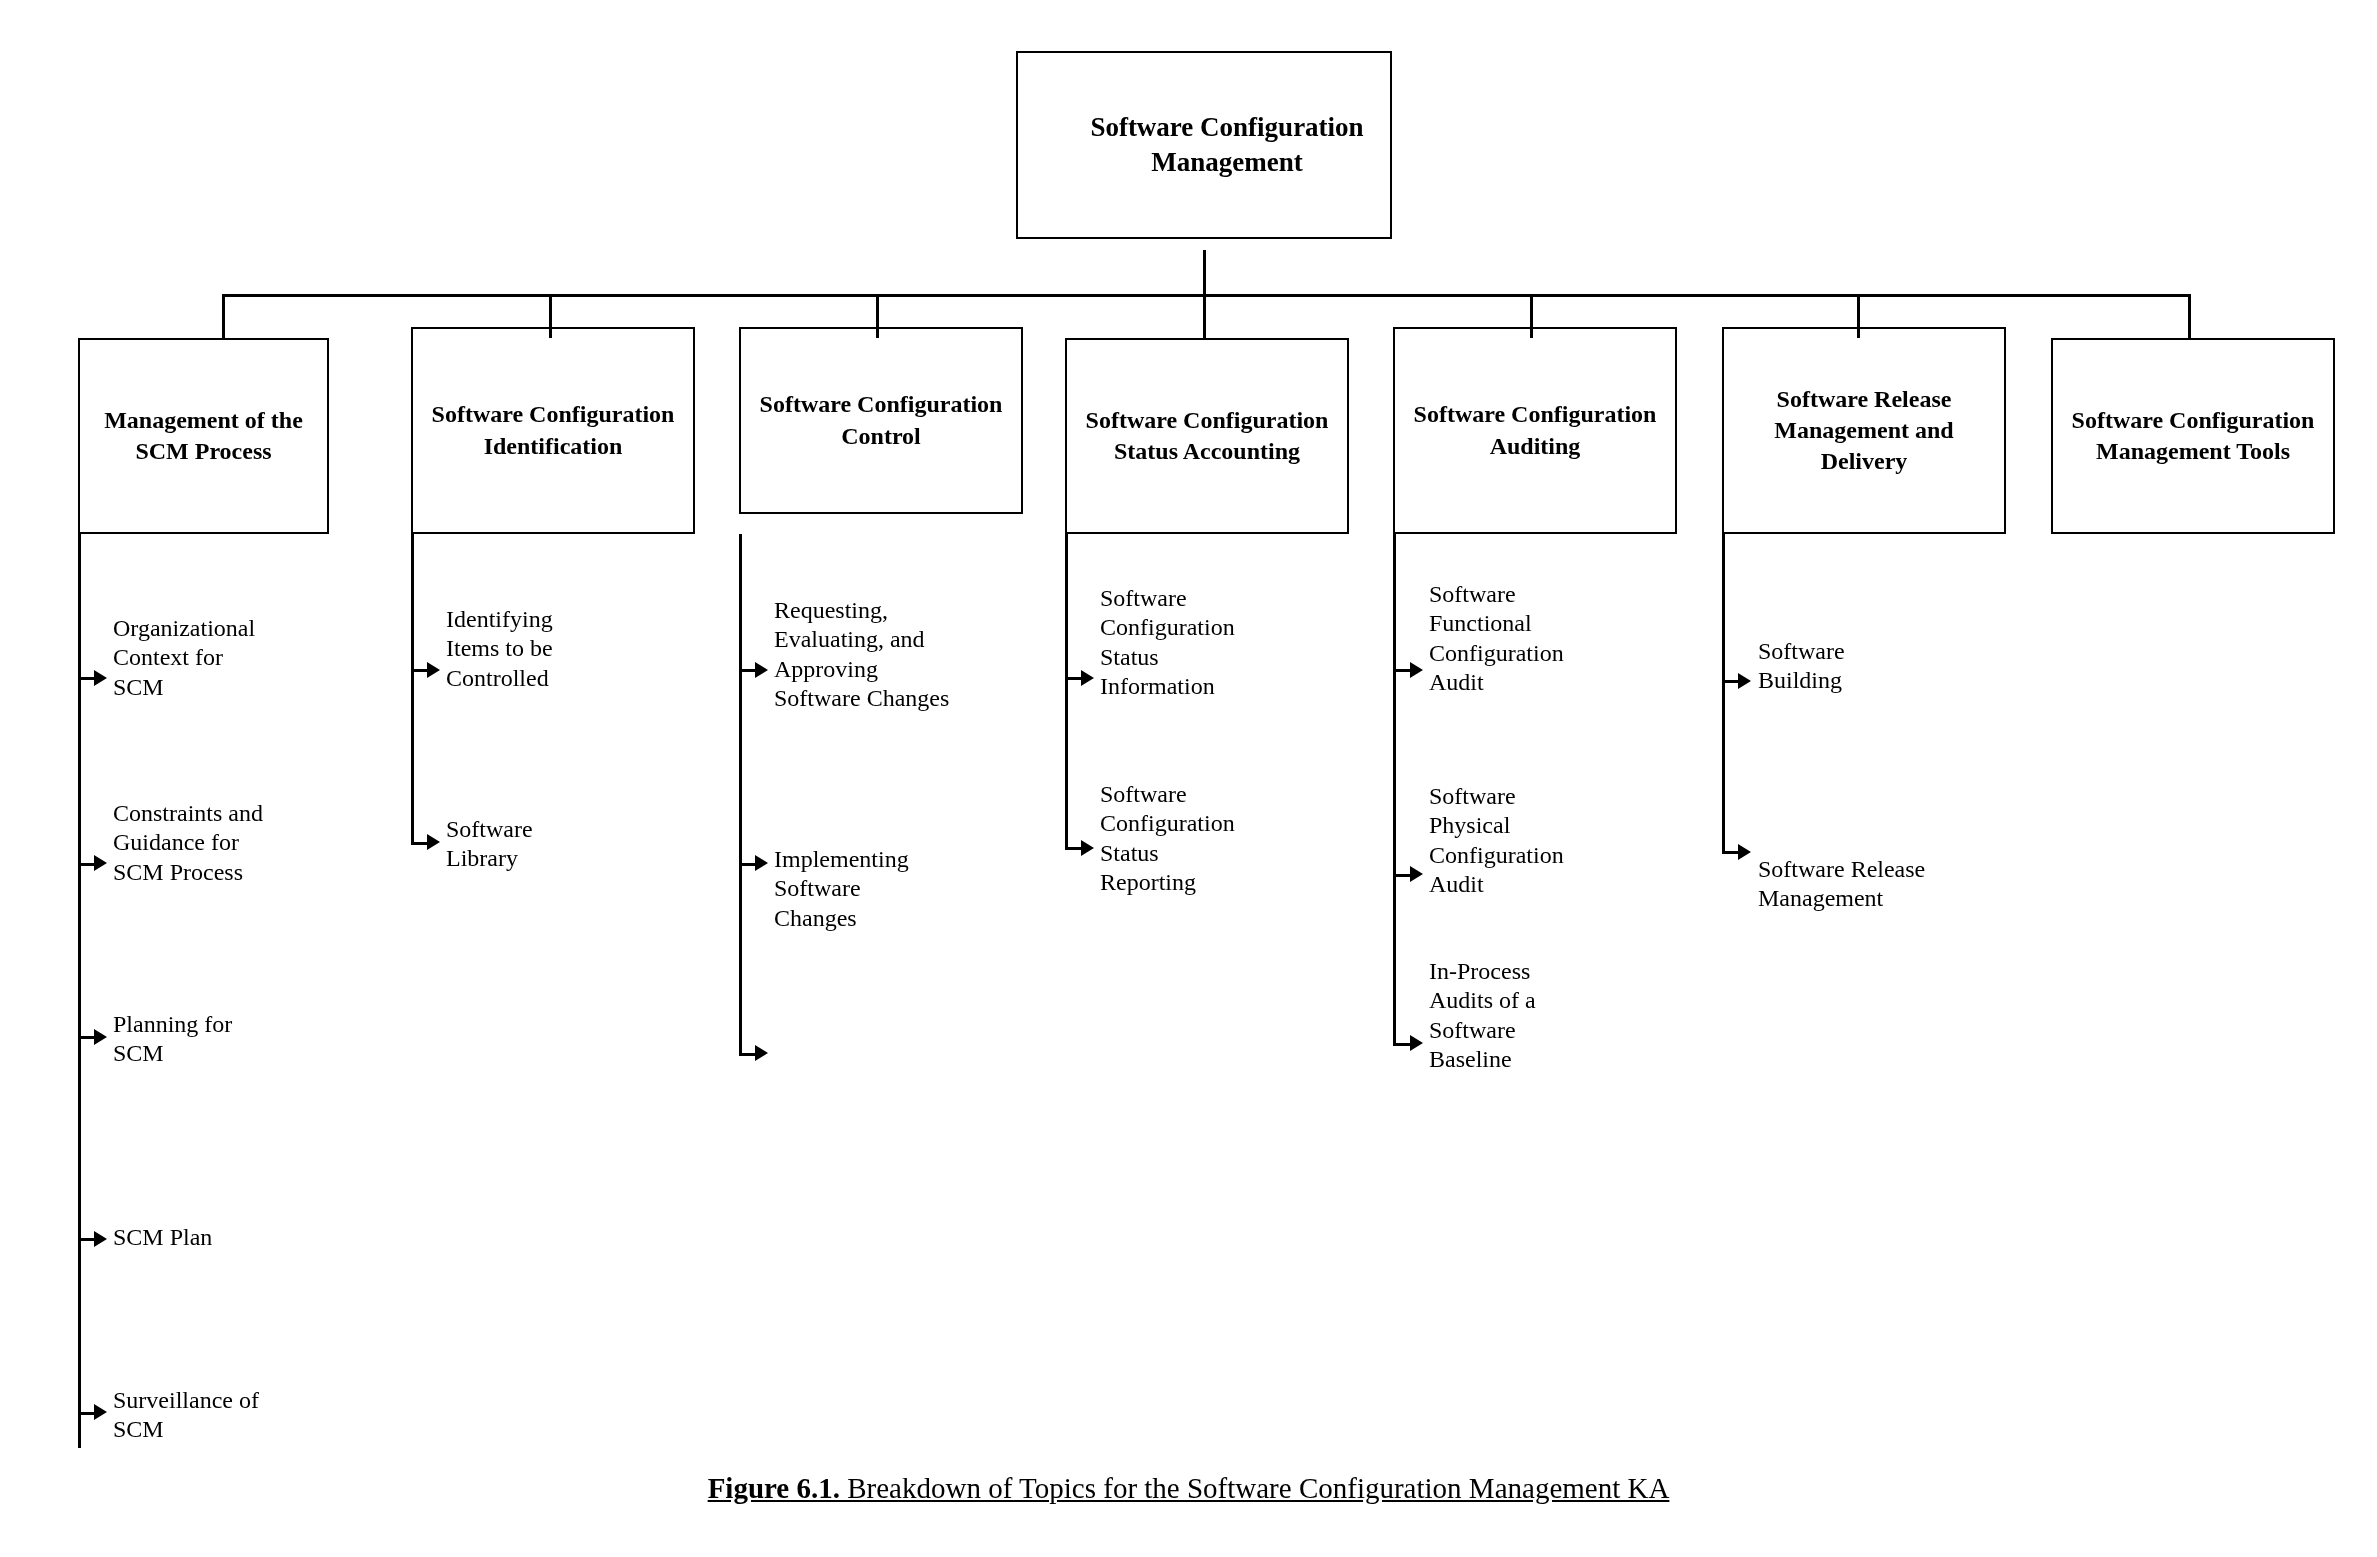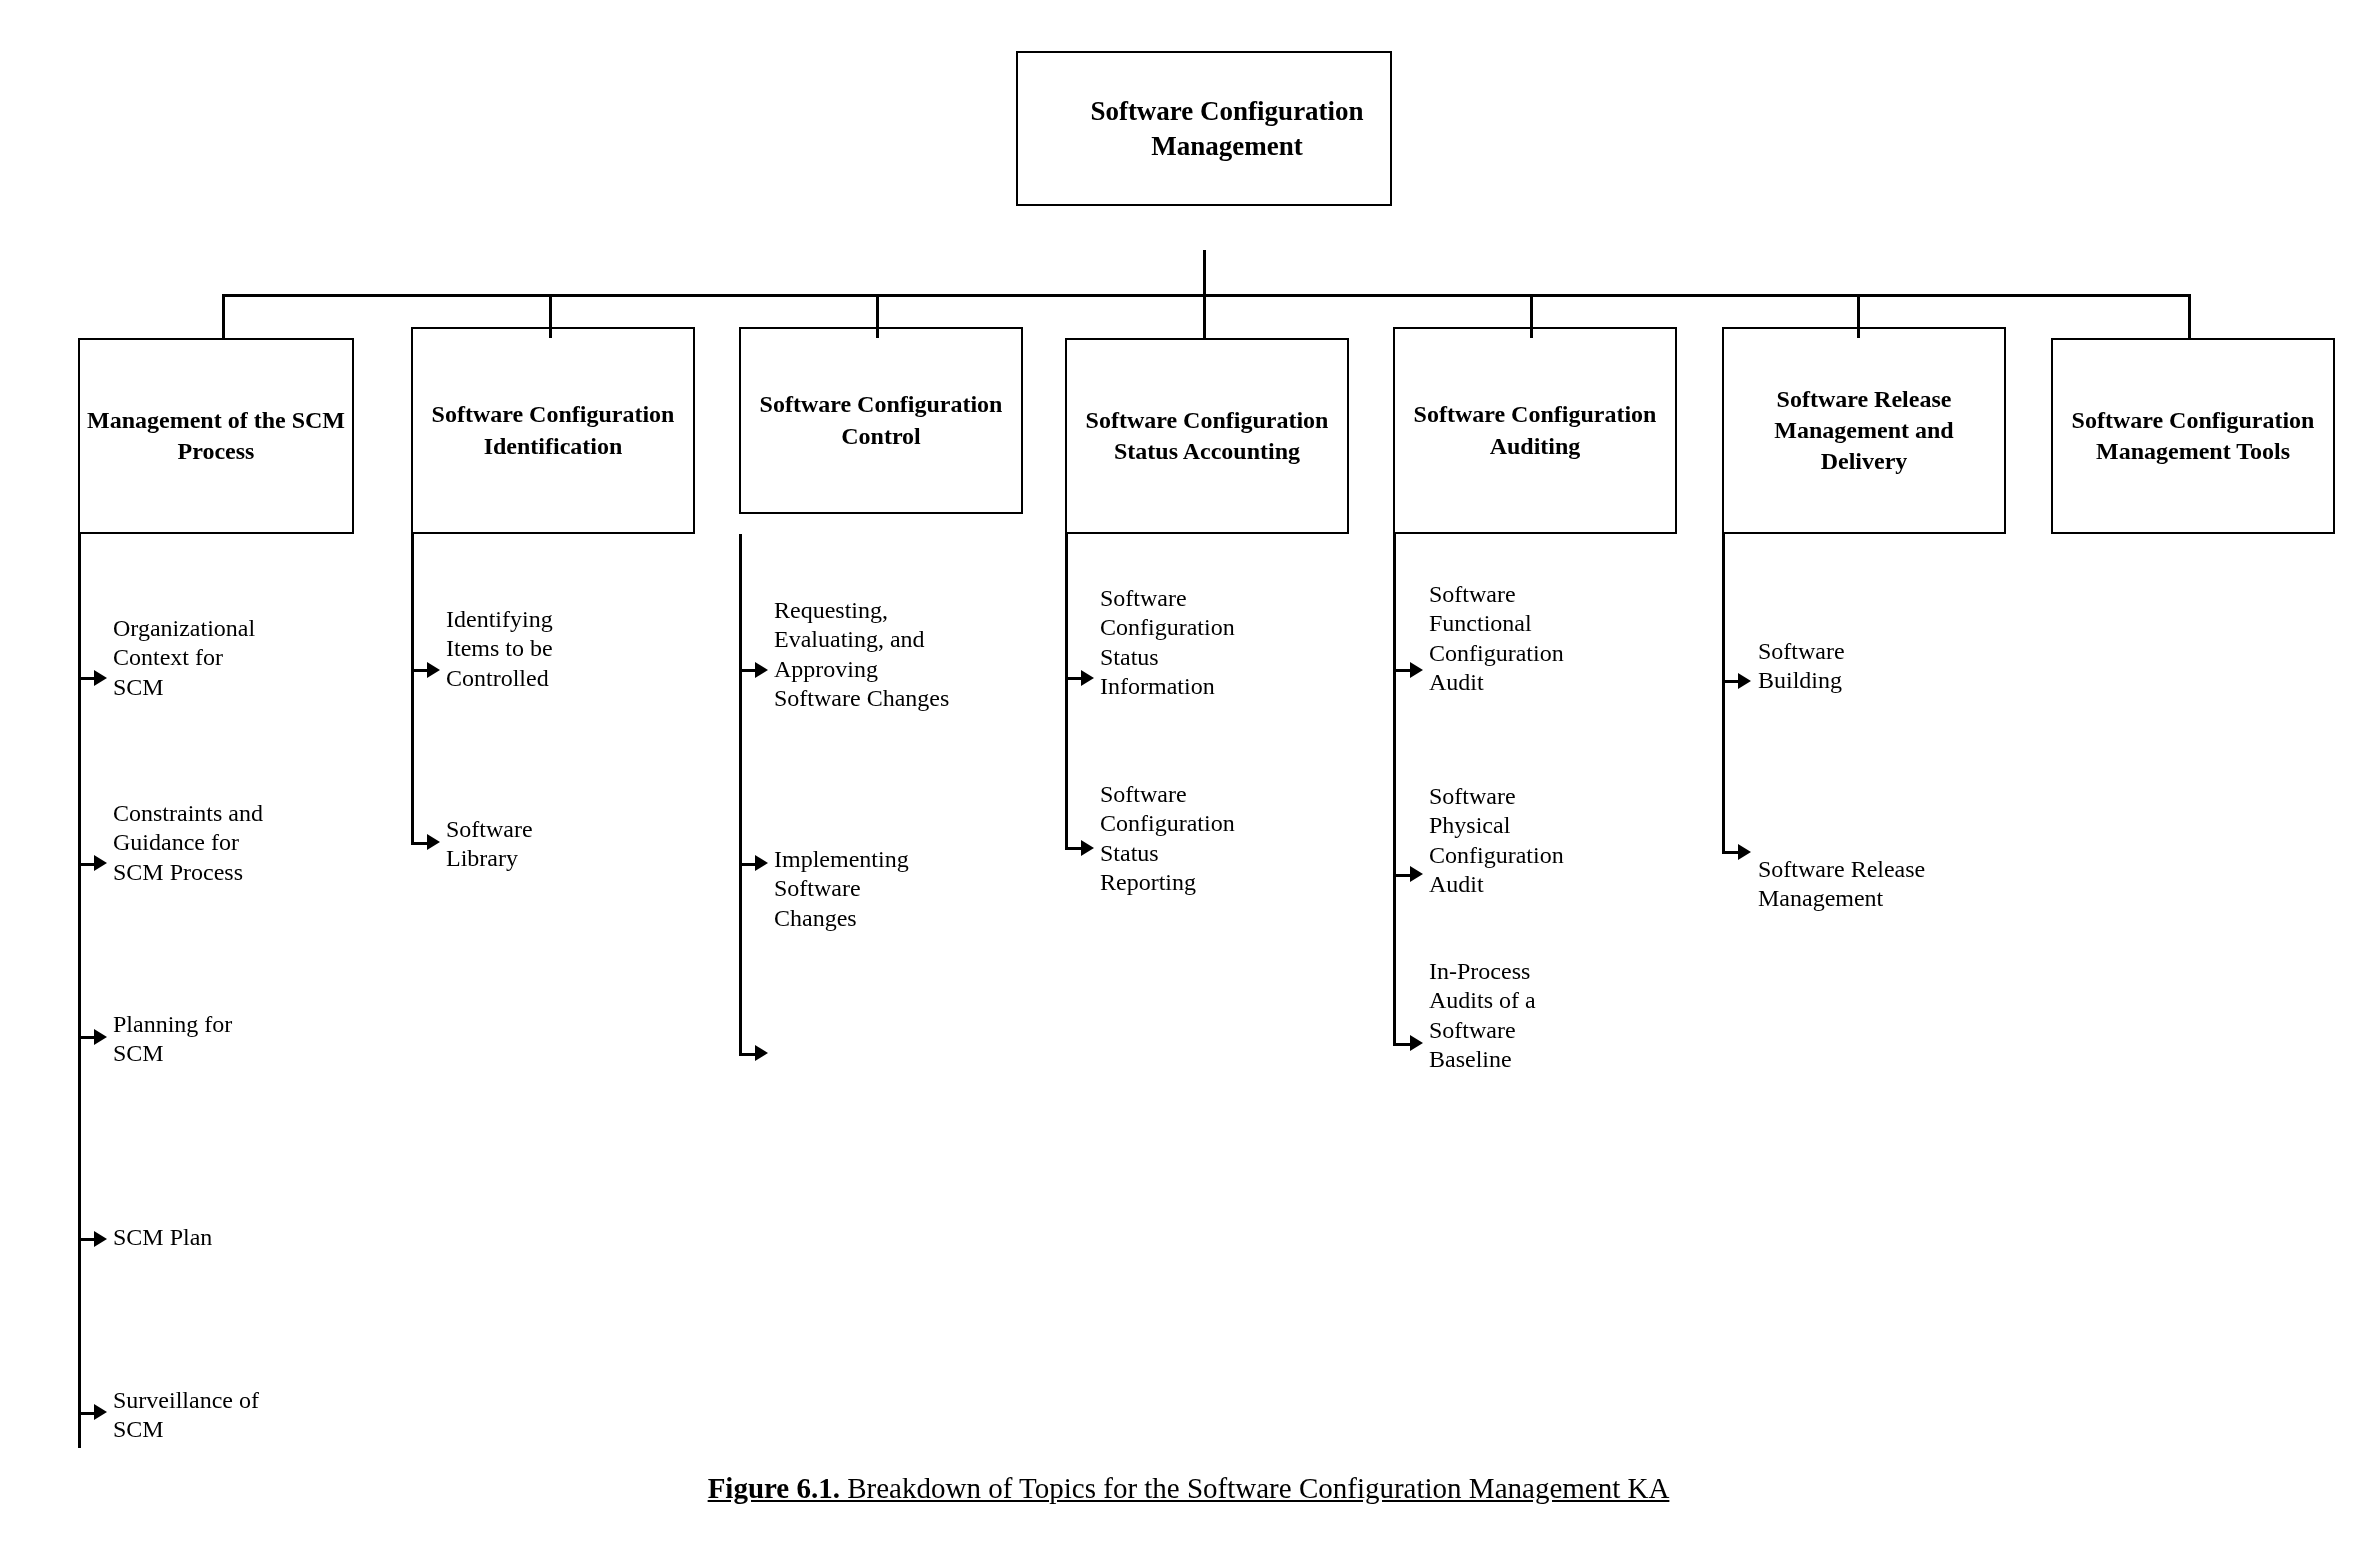--- a/index.html
+++ b/index.html
@@ -86,39 +86,39 @@
     text-align: center;
     font-size: 29px;
   }
   .caption b { font-weight: bold; }
 </style>
 </head>
 <body>
 
 <div id="page">
 
-  <div class="root-box" style="left:1016px; top:51px; width:376px; height:155px;padding-left:46px;">
+  <div class="root-box" style="left:1016px; top:51px; width:376px; height:188px;padding-left:46px;">
     <span>Software
 Configuration
 Management</span>
   </div>
 
   <div class="vline" style="left:1203px; top:250px; height:46px;"></div>
 
   <div class="hline" style="left:222px; top:294px; width:1968px;"></div>
 
   <div class="vline" style="left:222px; top:294px; height:44px;"></div>
   <div class="vline" style="left:549px; top:294px; height:44px;"></div>
   <div class="vline" style="left:876px; top:294px; height:44px;"></div>
   <div class="vline" style="left:1203px; top:294px; height:44px;"></div>
   <div class="vline" style="left:1530px; top:294px; height:44px;"></div>
   <div class="vline" style="left:1857px; top:294px; height:44px;"></div>
   <div class="vline" style="left:2188px; top:294px; height:44px;"></div>
 
-  <div class="node-box" style="left:78px; top:338px; width:276px; height:196px;justify-content:flex-end;">
+  <div class="node-box" style="left:78px; top:338px; width:251px; height:196px;justify-content:flex-end;">
     <span>Management of
 the SCM Process</span>
   </div>
 
   <div class="node-box" style="left:411px; top:327px; width:284px; height:207px;">
     <span>Software
 Configuration
 Identification</span>
   </div>
 

